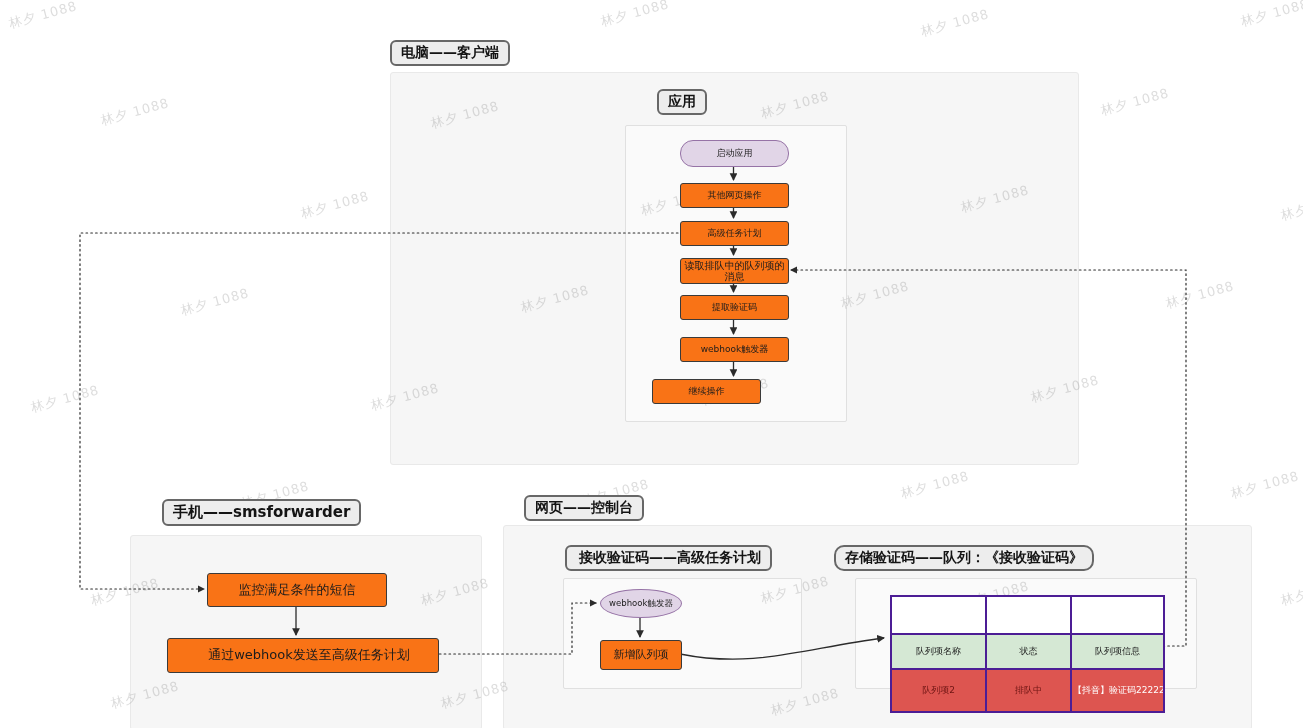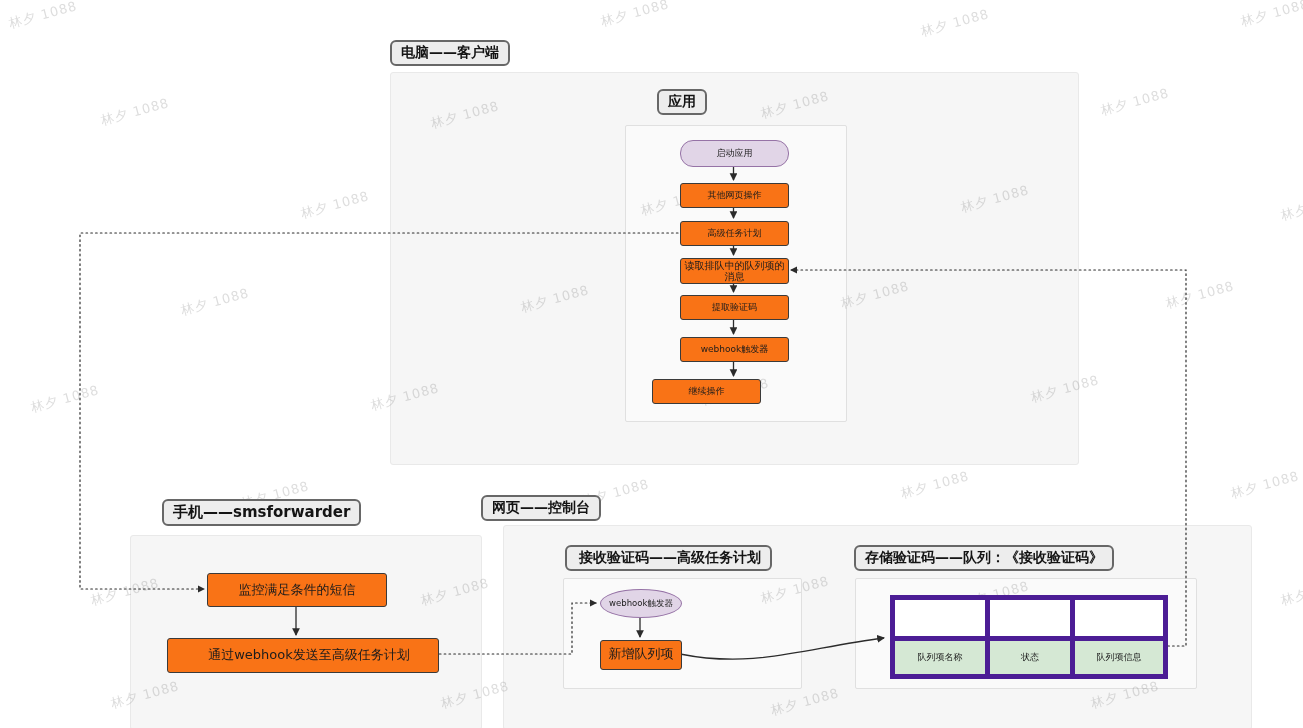--- a/index.html
+++ b/index.html
@@ -27,21 +27,21 @@
   .node.pill{border-radius:13px;background:var(--purple-fill,#e1d5e7);border-color:var(--purple-border,#9673a6);}
   .node.ellipse{border-radius:50%;background:var(--purple-fill,#e1d5e7);border-color:var(--purple-border,#9673a6);font-size:8.5px;}
   .node.md{font-size:13px;}
   .connectors{position:absolute;left:0;top:0;z-index:1;}
   .solid{stroke:#2b2b2b;stroke-width:1.3;fill:none;}
   .dotted{stroke:#2b2b2b;stroke-width:1.2;fill:none;stroke-dasharray:1.6 3.2;stroke-linecap:round;}
   .queue{
     position:absolute;border-collapse:collapse;table-layout:fixed;background:#fff;
     z-index:2;font-size:9px;
   }
-  .queue td{border:5px solid #4c1d95;text-align:center;overflow:hidden;white-space:nowrap;padding:8px 1px;}
+  .queue td{border:2px solid #4c1d95;text-align:center;overflow:hidden;white-space:nowrap;padding:8px 1px;}
   .queue .th{background:var(--green-header,#d5e8d4);}
   .queue .row-red td{background:var(--red-row,#dd5550);}
   .queue .row-red td.dk{color:#6e1513;}
   .queue .row-red td.wt{color:#ffffff;}
   tr.r-blank td{height:20px;}
   tr.r-head td{height:17px;}
   tr.r-one td{height:25px;}
   tr.r-two td{height:25px;}
 </style>
 </head>
@@ -113,49 +113,54 @@
   <path class="dotted" d="M425,654 L572,654 L572,603 L596,603" marker-end="url(#ah)"></path>
 
   <path class="dotted" d="M1163,646 L1186,646 L1186,270 L791,270" marker-end="url(#ah)"></path>
 
   <path class="solid" d="M680,654 C755,669 805,648 884,638" marker-end="url(#ah)"></path>
 </svg>
 
 <div class="group-label" style="left:390px;top:40px;">电脑——客户端</div>
 <div class="group-label" style="left:625px;top:89px;margin-left:32px;">应用</div>
 <div class="group-label" style="left:130px;top:499px;font-size:15px;margin-left:32px;">手机——smsforwarder</div>
-<div class="group-label" style="left:481px;top:495px;text-align:right;">网页——控制台</div>
+<div class="group-label" style="left:524px;top:495px;text-align:right;">网页——控制台</div>
 <div class="group-label" style="left:565px;top:545px;padding-left:12px;">接收验证码——高级任务计划</div>
-<div class="group-label" style="left:854px;top:545px;">存储验证码——队列：《接收验证码》</div>
+<div class="group-label" style="left:834px;top:545px;border-radius:10px;">存储验证码——队列：《接收验证码》</div>
 
 <div class="node pill" style="left:680px;top:140px;width:107px;height:25px;">启动应用</div>
 <div class="node" style="left:680px;top:183px;width:107px;height:23px;">其他网页操作</div>
 <div class="node" style="left:680px;top:221px;width:107px;height:23px;">高级任务计划</div>
 <div class="node" style="left:680px;top:258px;width:107px;height:24px;font-size:10px;">读取排队中的队列项的消息</div>
 <div class="node" style="left:680px;top:295px;width:107px;height:23px;">提取验证码</div>
 <div class="node" style="left:680px;top:337px;width:107px;height:23px;">webhook触发器</div>
 <div class="node" style="left:652px;top:379px;width:107px;height:23px;">继续操作</div>
 
 <div class="node md" style="left:207px;top:573px;width:178px;height:32px;">监控满足条件的短信</div>
 <div class="node md" style="left:167px;top:638px;width:258px;height:33px;padding-left:12px;">通过webhook发送至高级任务计划</div>
 
 <div class="node ellipse" style="left:600px;top:589px;width:80px;height:27px;">webhook触发器</div>
-<div class="node" style="left:600px;top:640px;width:80px;height:28px;font-size:13px;font-family:Liberation Mono, monospace;">新增队列项</div>
+<div class="node" style="left:600px;top:640px;width:80px;height:28px;font-size:11px;">新增队列项</div>
 
 <table class="queue" style="left:890px;top:595px;width:273px;">
   <colgroup>
       <col style="width:95px">
       <col style="width:85px">
       <col style="width:93px">
     </colgroup>
   <tbody>
     <tr class="r-blank">
       <td></td>
       <td></td>
       <td></td>
     </tr>
     <tr class="r-head">
       <td class="th">队列项名称</td>
       <td class="th">状态</td>
       <td class="th">队列项信息</td>
     </tr>
+    <tr class="r-one row-red">
+      <td class="dk">队列项2</td>
+      <td class="dk">排队中</td>
+      <td class="wt">【抖音】验证码22222</td>
+    </tr>
   </tbody>
 </table>
 
 </body></html>

